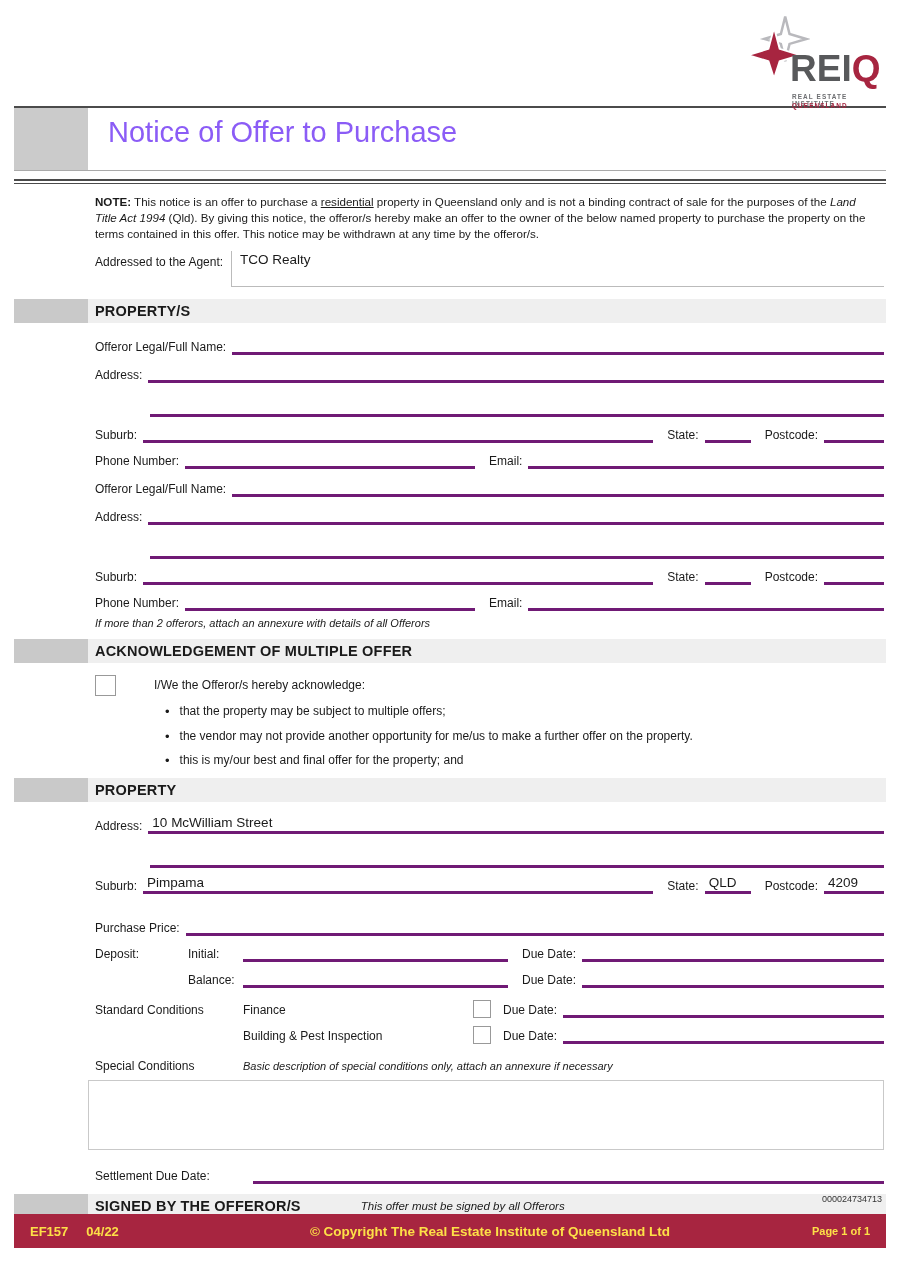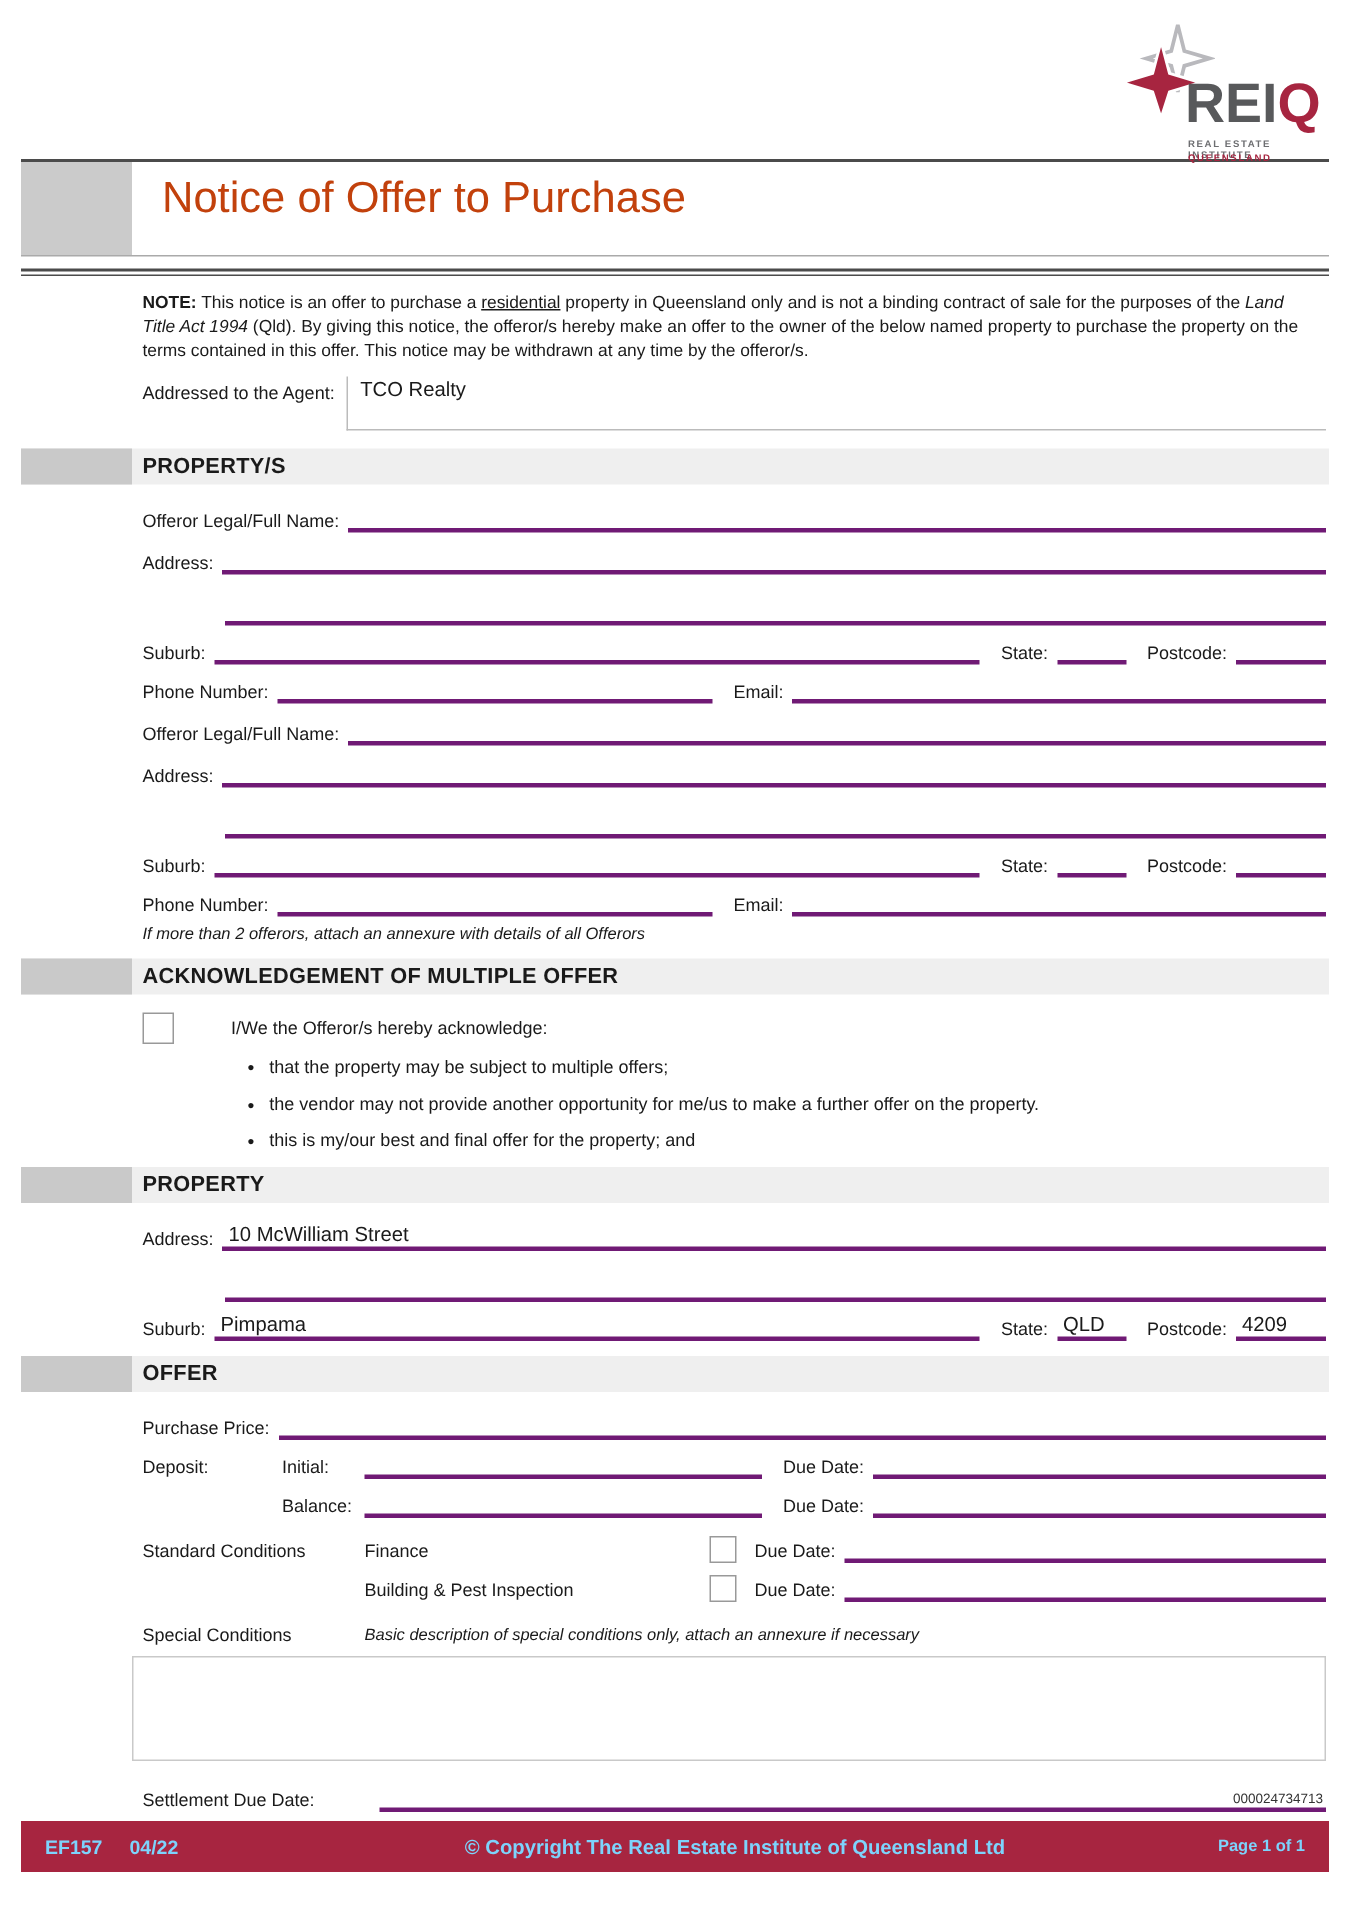--- a/index.html
+++ b/index.html
@@ -17,21 +17,21 @@
 
   
   .m { margin-left:14px; margin-right:14px; }
   .rule-thick { height:2px; background:#4b4b4b; }
   .rule-light { height:1px; background:#aaa; }
   .rule-dark1 { height:1px; background:#4b4b4b; }
 
   
   .banner { display:flex; height:62px; }
   .banner-block { width:74px; background:#cbcbcb; }
-  .banner-title { padding:8px 0 0 20px; font-size:29px; color:#c2410c; }
+  .banner-title { padding:8px 0 0 20px; font-size:29px; color:#8b5cf6; }
 
   
   .note { margin:10px 14px 0 95px; font-size:11.6px; line-height:1.38; max-width:772px; }
   .note b { font-weight:bold; }
   .note .u { text-decoration:underline; }
   .note .i { font-style:italic; }
 
   
   .agent-row { display:flex; margin:9px 16px 0 95px; align-items:flex-start; }
   .agent-label { font-size:12px; padding-top:4px; white-space:nowrap; }
@@ -64,21 +64,21 @@
   .col-lbl { width:93px; flex:none; padding-right:0; }
   .col-lbl2 { width:55px; flex:none;margin-top:16px; }
   .cond-name { width:230px; flex:none; padding-bottom:1px; }
   .cbx-sm { width:18px; height:18px; border:1px solid #999; flex:none; margin-right:12px; }
   .due-lbl { white-space:nowrap; padding:0 6px 1px 0; }
   .hint { font-style:italic; font-size:11px; padding-bottom:2px; }
   .sc-box { margin:6px 16px 0 88px; border:1px solid #c9c9c9; height:70px; background:#fff; }
 
   
   .doc-number { position:absolute; right:18px; bottom:69px; font-size:9px; color:#333; }
-  .footer-bar { position:absolute; left:14px; right:14px; bottom:25px; height:34px; background:#a72540; display:flex; align-items:center; color:#7dd3fc; font-weight:bold; padding:16px 16px; }
+  .footer-bar { position:absolute; left:14px; right:14px; bottom:25px; height:34px; background:#a72540; display:flex; align-items:center; color:#fde047; font-weight:bold; padding:16px 16px; }
   .footer-left { font-size:13px; width:180px; }
   .footer-left span { margin-right:18px; }
   .footer-center { flex:1; text-align:center; font-size:13.5px; }
   .footer-right { width:100px; text-align:right; font-size:11px; }
 
   .sp6{height:6px;} .sp8{height:8px;} .sp10{height:10px;} .sp12{height:12px;} .sp14{height:14px;}
 </style>
 </head>
 <body>
 
@@ -223,24 +223,20 @@
   <div class="frow">
     <span class="lbl">Suburb:</span>
     <span class="fline">Pimpama</span>
     <span class="lbl gap-l">State:</span>
     <span class="fline short w45">QLD</span>
     <span class="lbl gap-l">Postcode:</span>
     <span class="fline short w58">4209</span>
   </div>
   <div class="sp10"></div>
 
-  <div class="section-bar">
-    <div class="section-block"></div>
-    <div class="section-title">OFFER</div>
-  </div>
   <div class="sp12"></div>
   <div class="frow">
     <span class="lbl">Purchase Price:</span>
     <span class="fline"></span>
   </div>
   <div class="sp6"></div>
   <div class="frow">
     <span class="lbl col-lbl">Deposit:</span>
     <span class="lbl col-lbl2">Initial:</span>
     <span class="fline" style="max-width:265px;"></span>

